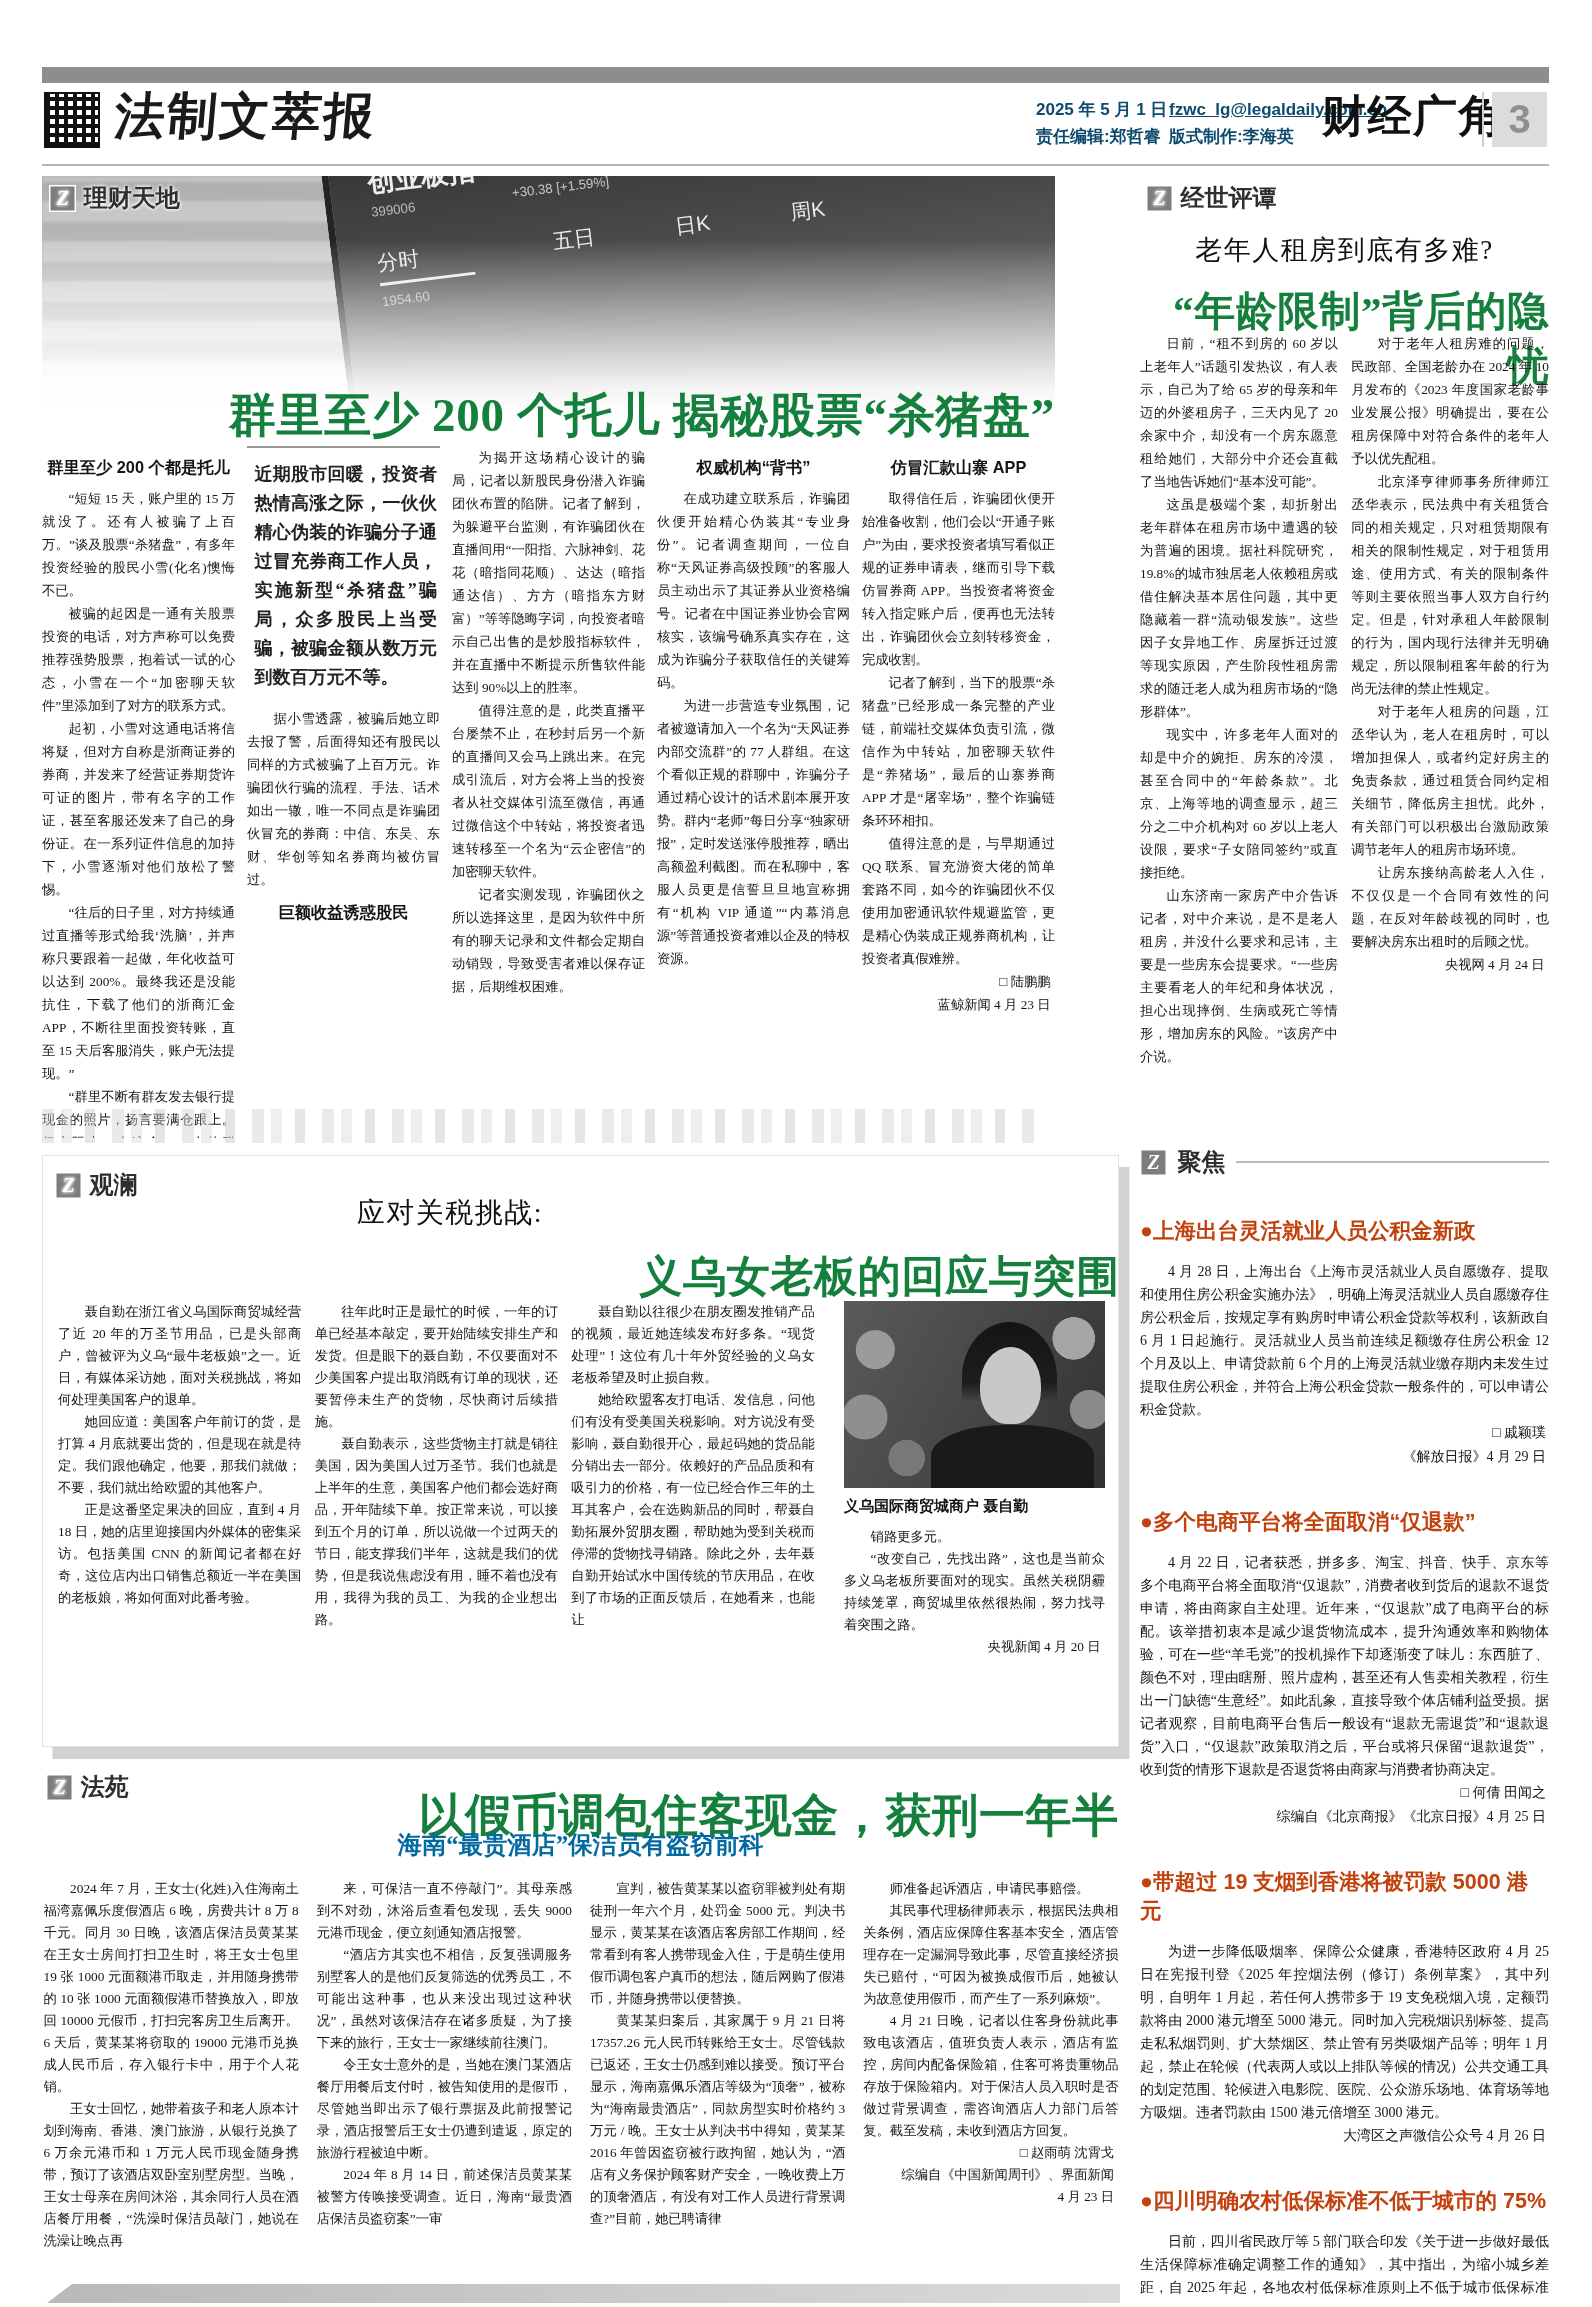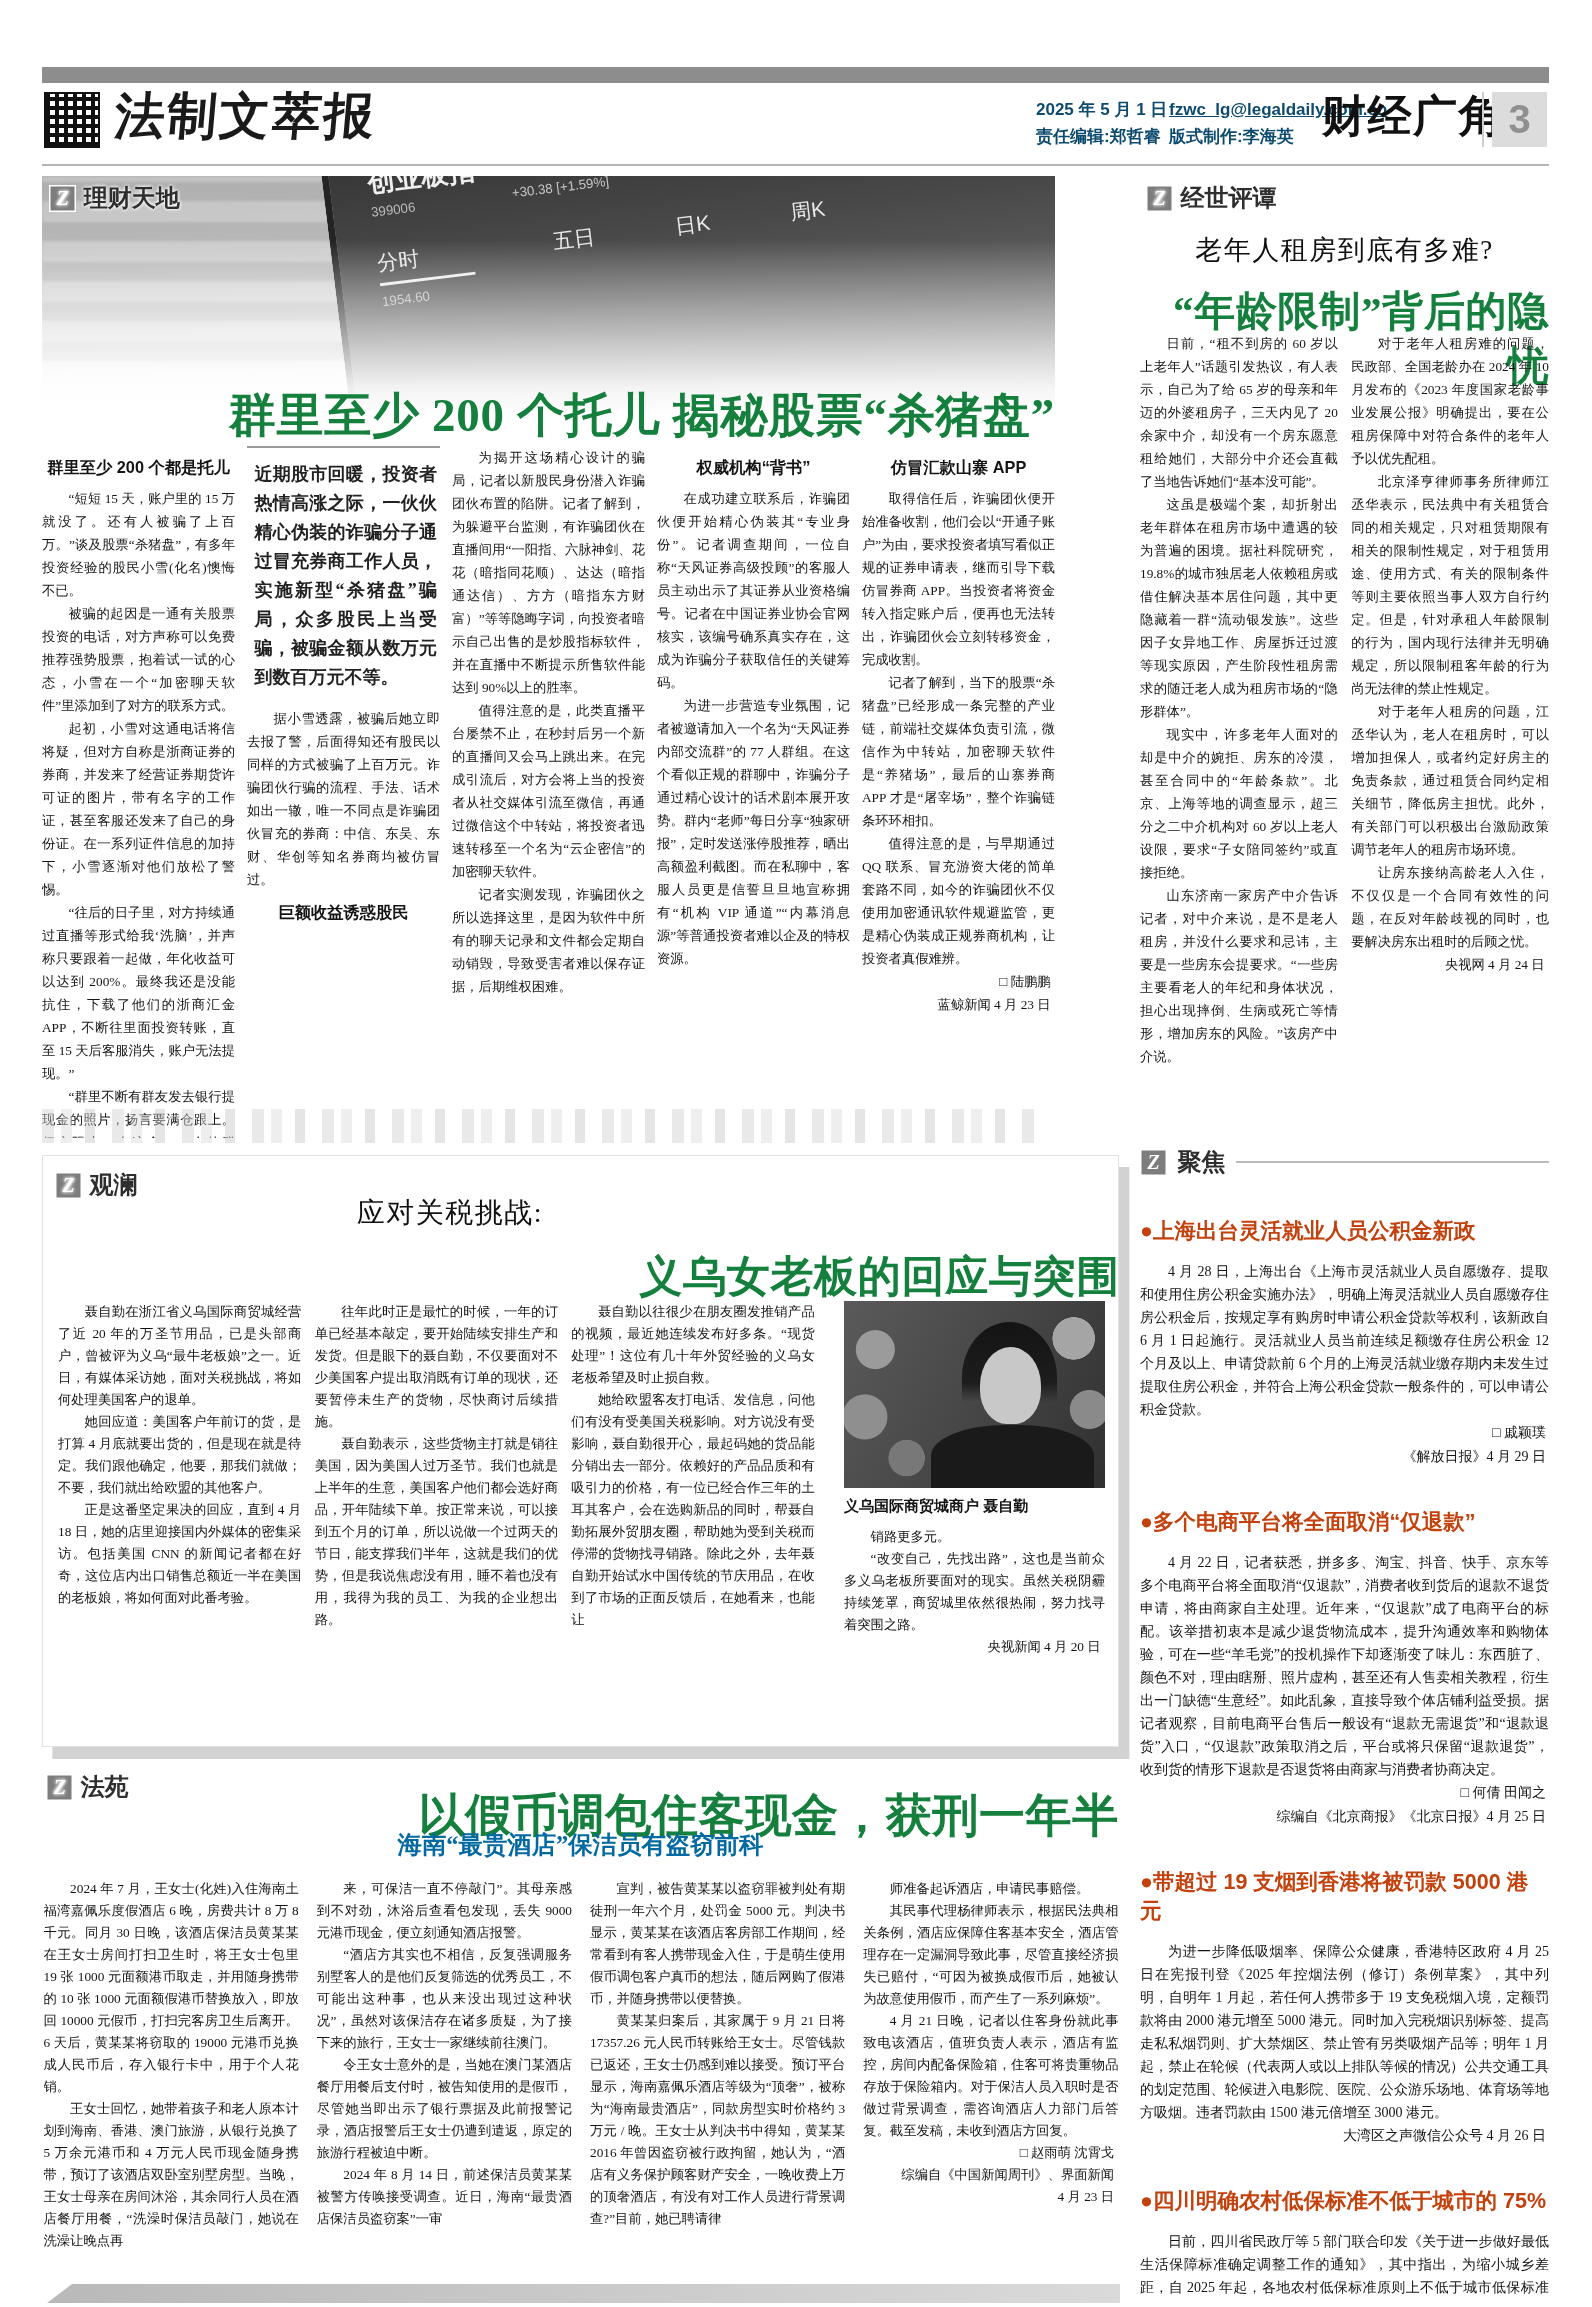--- a/index.html
+++ b/index.html
@@ -309,21 +309,21 @@
   <div class="abs fayuan" data-name="fayuan-section">
     <div class="zlabel fy-label" data-name="section-label-fayuan">
       <span class="zicon" data-name="brand-z-icon">Z</span>
       <span data-name="section-label-text">法苑</span>
     </div>
     <div class="bighead fy-head" data-name="hotel-headline">以假币调包住客现金，获刑一年半</div>
     <div class="fy-sub" data-name="hotel-subhead">海南“最贵酒店”保洁员有盗窃前科</div>
     <div class="cols fy-body" data-name="hotel-body">
       <div class="col" data-name="hotel-col-1">
         <p data-name="paragraph">2024 年 7 月，王女士(化姓)入住海南土福湾嘉佩乐度假酒店 6 晚，房费共计 8 万 8 千元。同月 30 日晚，该酒店保洁员黄某某在王女士房间打扫卫生时，将王女士包里 19 张 1000 元面额港币取走，并用随身携带的 10 张 1000 元面额假港币替换放入，即放回 10000 元假币，打扫完客房卫生后离开。6 天后，黄某某将窃取的 19000 元港币兑换成人民币后，存入银行卡中，用于个人花销。</p>
-        <p data-name="paragraph">王女士回忆，她带着孩子和老人原本计划到海南、香港、澳门旅游，从银行兑换了 5 万余元港币和 4 万元人民币现金随身携带，预订了该酒店双卧室别墅房型。当晚，王女士母亲在房间沐浴，其余同行人员在酒店餐厅用餐，“洗澡时保洁员敲门，她说在洗澡让晚点再</p>
+        <p data-name="paragraph">王女士回忆，她带着孩子和老人原本计划到海南、香港、澳门旅游，从银行兑换了 6 万余元港币和 1 万元人民币现金随身携带，预订了该酒店双卧室别墅房型。当晚，王女士母亲在房间沐浴，其余同行人员在酒店餐厅用餐，“洗澡时保洁员敲门，她说在洗澡让晚点再</p>
       </div>
       <div class="col" data-name="hotel-col-2">
         <p data-name="paragraph">来，可保洁一直不停敲门”。其母亲感到不对劲，沐浴后查看包发现，丢失 9000 元港币现金，便立刻通知酒店报警。</p>
         <p data-name="paragraph">“酒店方其实也不相信，反复强调服务别墅客人的是他们反复筛选的优秀员工，不可能出这种事，也从来没出现过这种状况”，虽然对该保洁存在诸多质疑，为了接下来的旅行，王女士一家继续前往澳门。</p>
         <p data-name="paragraph">令王女士意外的是，当她在澳门某酒店餐厅用餐后支付时，被告知使用的是假币，尽管她当即出示了银行票据及此前报警记录，酒店报警后王女士仍遭到遣返，原定的旅游行程被迫中断。</p>
         <p data-name="paragraph">2024 年 8 月 14 日，前述保洁员黄某某被警方传唤接受调查。近日，海南“最贵酒店保洁员盗窃案”一审</p>
       </div>
       <div class="col" data-name="hotel-col-3">
         <p data-name="paragraph">宣判，被告黄某某以盗窃罪被判处有期徒刑一年六个月，处罚金 5000 元。判决书显示，黄某某在该酒店客房部工作期间，经常看到有客人携带现金入住，于是萌生使用假币调包客户真币的想法，随后网购了假港币，并随身携带以便替换。</p>
         <p data-name="paragraph">黄某某归案后，其家属于 9 月 21 日将 17357.26 元人民币转账给王女士。尽管钱款已返还，王女士仍感到难以接受。预订平台显示，海南嘉佩乐酒店等级为“顶奢”，被称为“海南最贵酒店”，同款房型实时价格约 3 万元 / 晚。王女士从判决书中得知，黄某某 2016 年曾因盗窃被行政拘留，她认为，“酒店有义务保护顾客财产安全，一晚收费上万的顶奢酒店，有没有对工作人员进行背景调查?”目前，她已聘请律</p>

